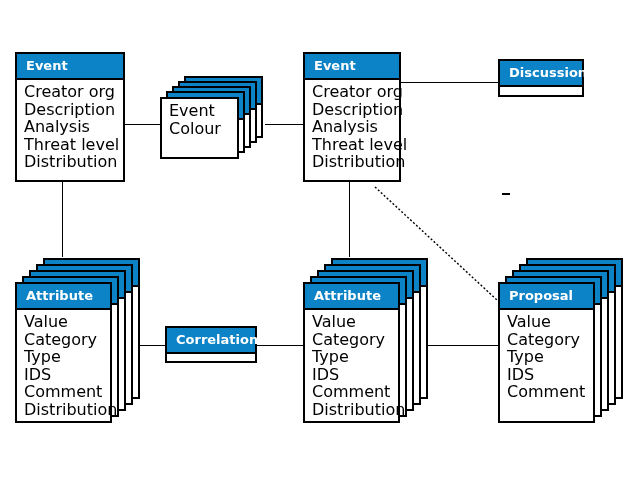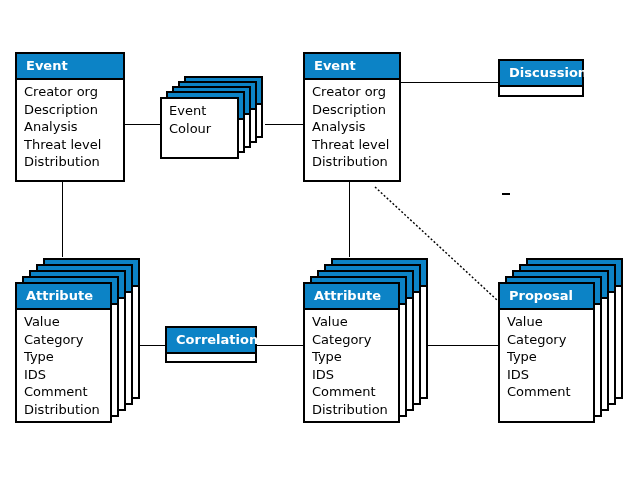--- a/index.html
+++ b/index.html
@@ -28,21 +28,21 @@
     line-height:14px;
     padding:5px 0 5px 9px;
     border-bottom:2px solid #000000;
     letter-spacing:0px;
     white-space:nowrap;
   }
   .card .body{
     box-sizing:border-box;
     padding:3px 0 3px 7px;
     color:#000000;
-    font-size:13px;
+    font-size:16px;
     line-height:17.6px;
   }
   .card .body .attr{white-space:nowrap;}
   
   .stackcard{
     position:absolute;
     box-sizing:border-box;
     border:2px solid #000000;
     background:#ffffff;
   }

